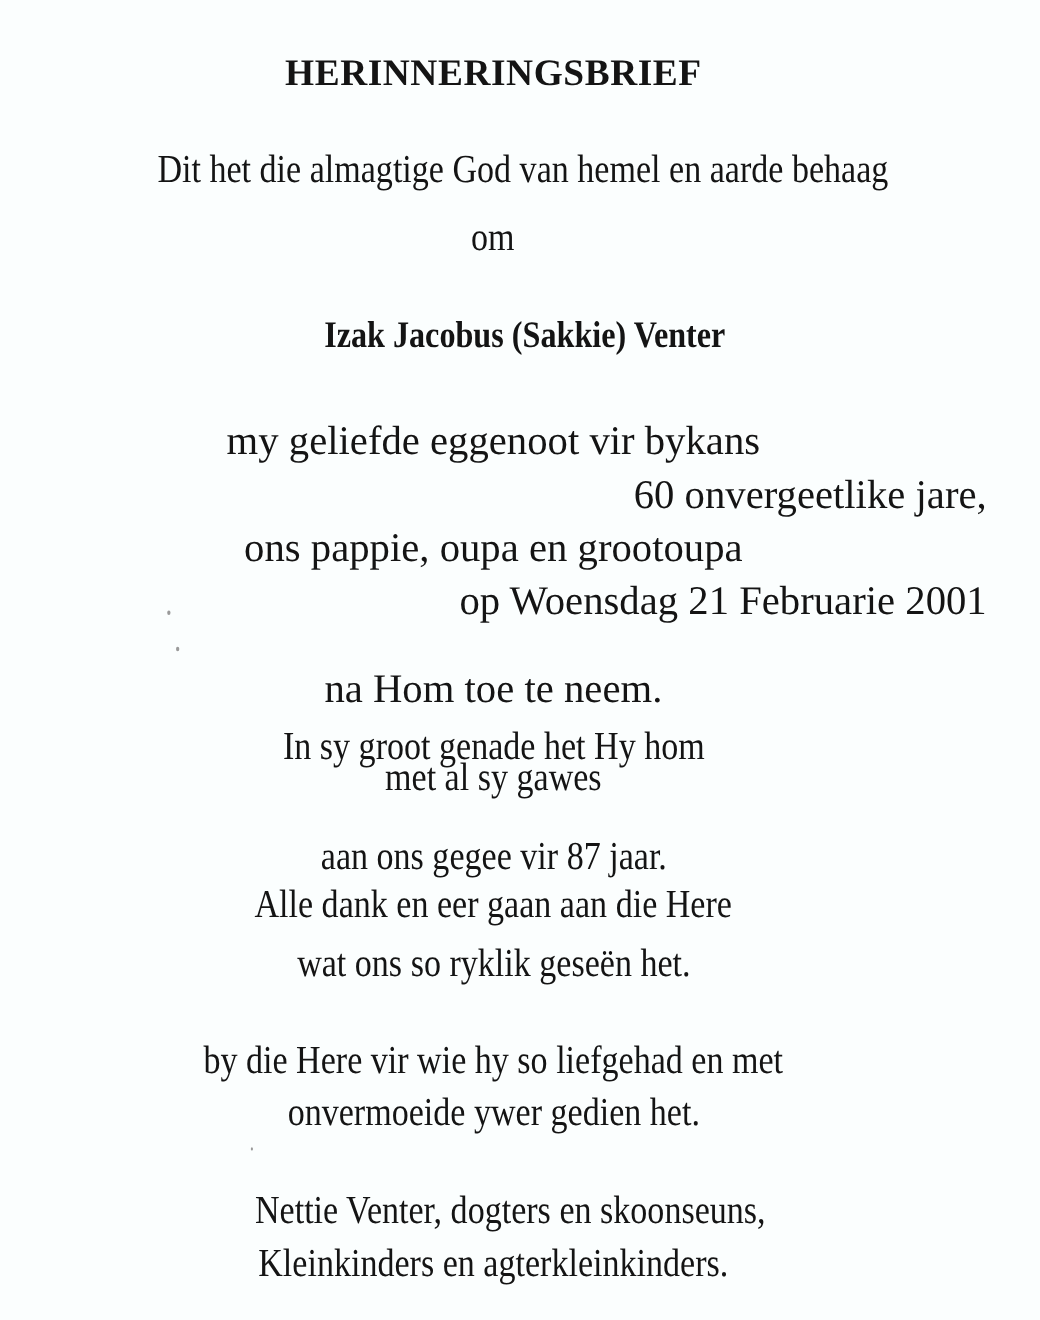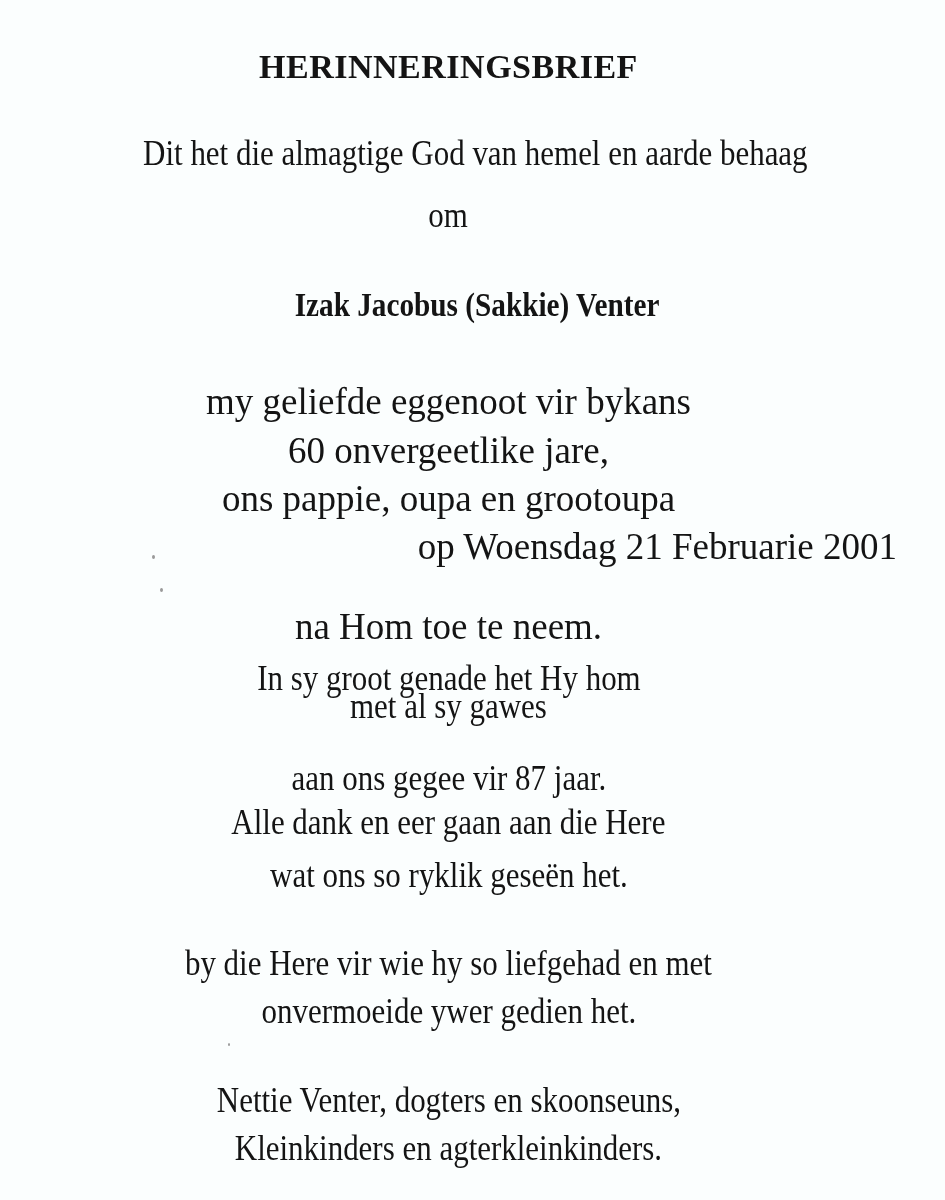--- a/index.html
+++ b/index.html
@@ -74,21 +74,21 @@
     <span class="condensed">om</span>
   </div>
 
   <div class="line name" style="top:288px;">
     <span class="condensed">Izak Jacobus (Sakkie) Venter</span>
   </div>
 
   <div class="line body-text wide" style="top:383px;">
     <span>my geliefde eggenoot vir bykans</span>
   </div>
-  <div class="line body-text wide" style="top:432px;">
+  <div class="line body-text wide" style="top:432px;text-align:right;">
     <span>60 onvergeetlike jare,</span>
   </div>
   <div class="line body-text wide" style="top:480px;">
     <span>ons pappie, oupa en grootoupa</span>
   </div>
   <div class="line body-text wide" style="top:528px;text-align:right;">
     <span>op Woensdag 21 Februarie 2001</span>
   </div>
   <div class="line body-text wide" style="top:608px;">
     <span>na Hom toe te neem.</span>
@@ -109,21 +109,21 @@
   <div class="line body-text" style="top:857px;">
     <span class="condensed">wat ons so ryklik geseën het.</span>
   </div>
   <div class="line body-text" style="top:945px;">
     <span class="condensed">by die Here vir wie hy so liefgehad en met</span>
   </div>
   <div class="line body-text" style="top:993px;">
     <span class="condensed">onvermoeide ywer gedien het.</span>
   </div>
 
-  <div class="line body-text" style="top:1082px;">
+  <div class="line body-text" style="top:1082px;padding-left:15px;">
     <span class="condensed">Nettie Venter, dogters en skoonseuns,</span>
   </div>
   <div class="line body-text" style="top:1130px;">
     <span class="condensed">Kleinkinders en agterkleinkinders.</span>
   </div>
 
   <div class="speck" style="left:152px; top:555px;"></div>
   <div class="speck" style="left:160px; top:588px;"></div>
   <div class="speck" style="left:228px; top:1043px; width:2px; height:3px;"></div>
 </div>

